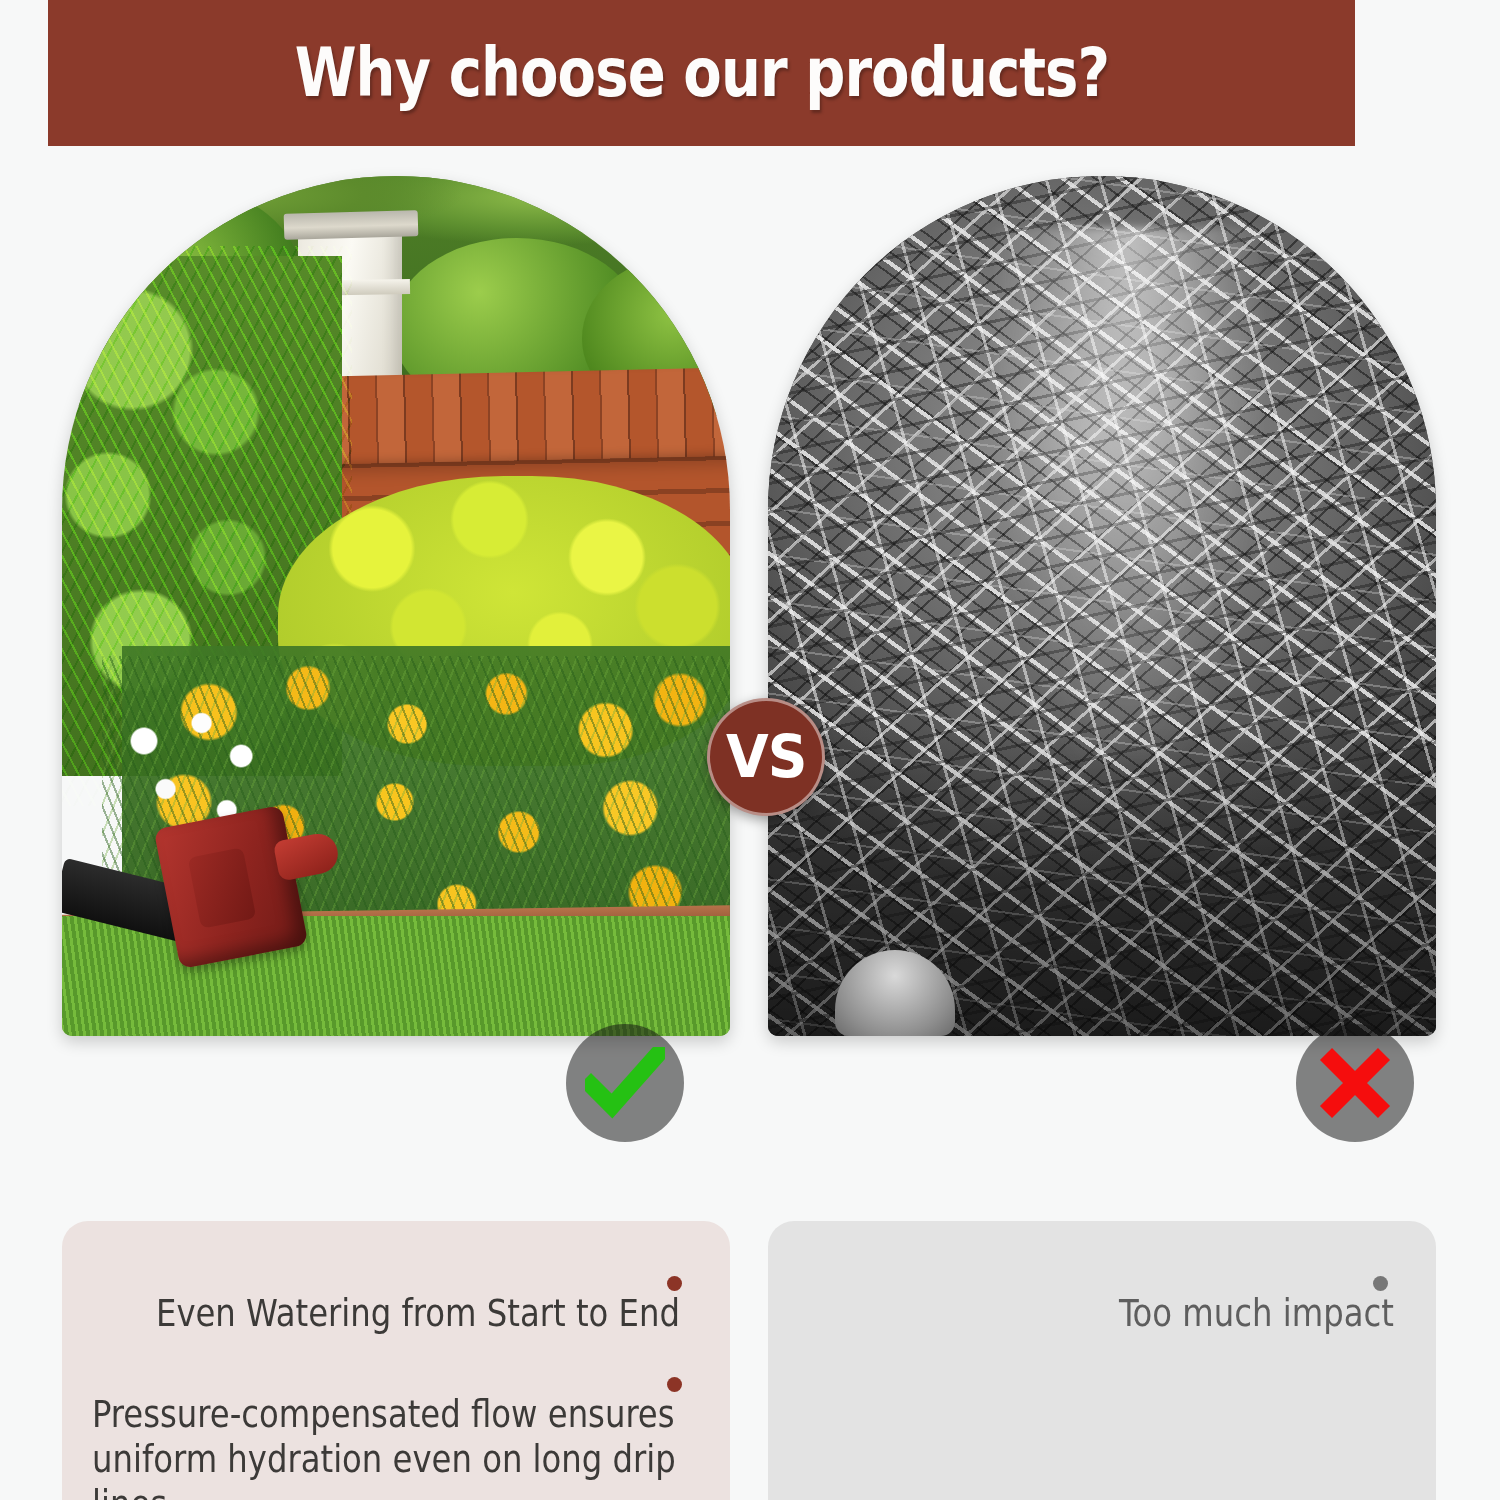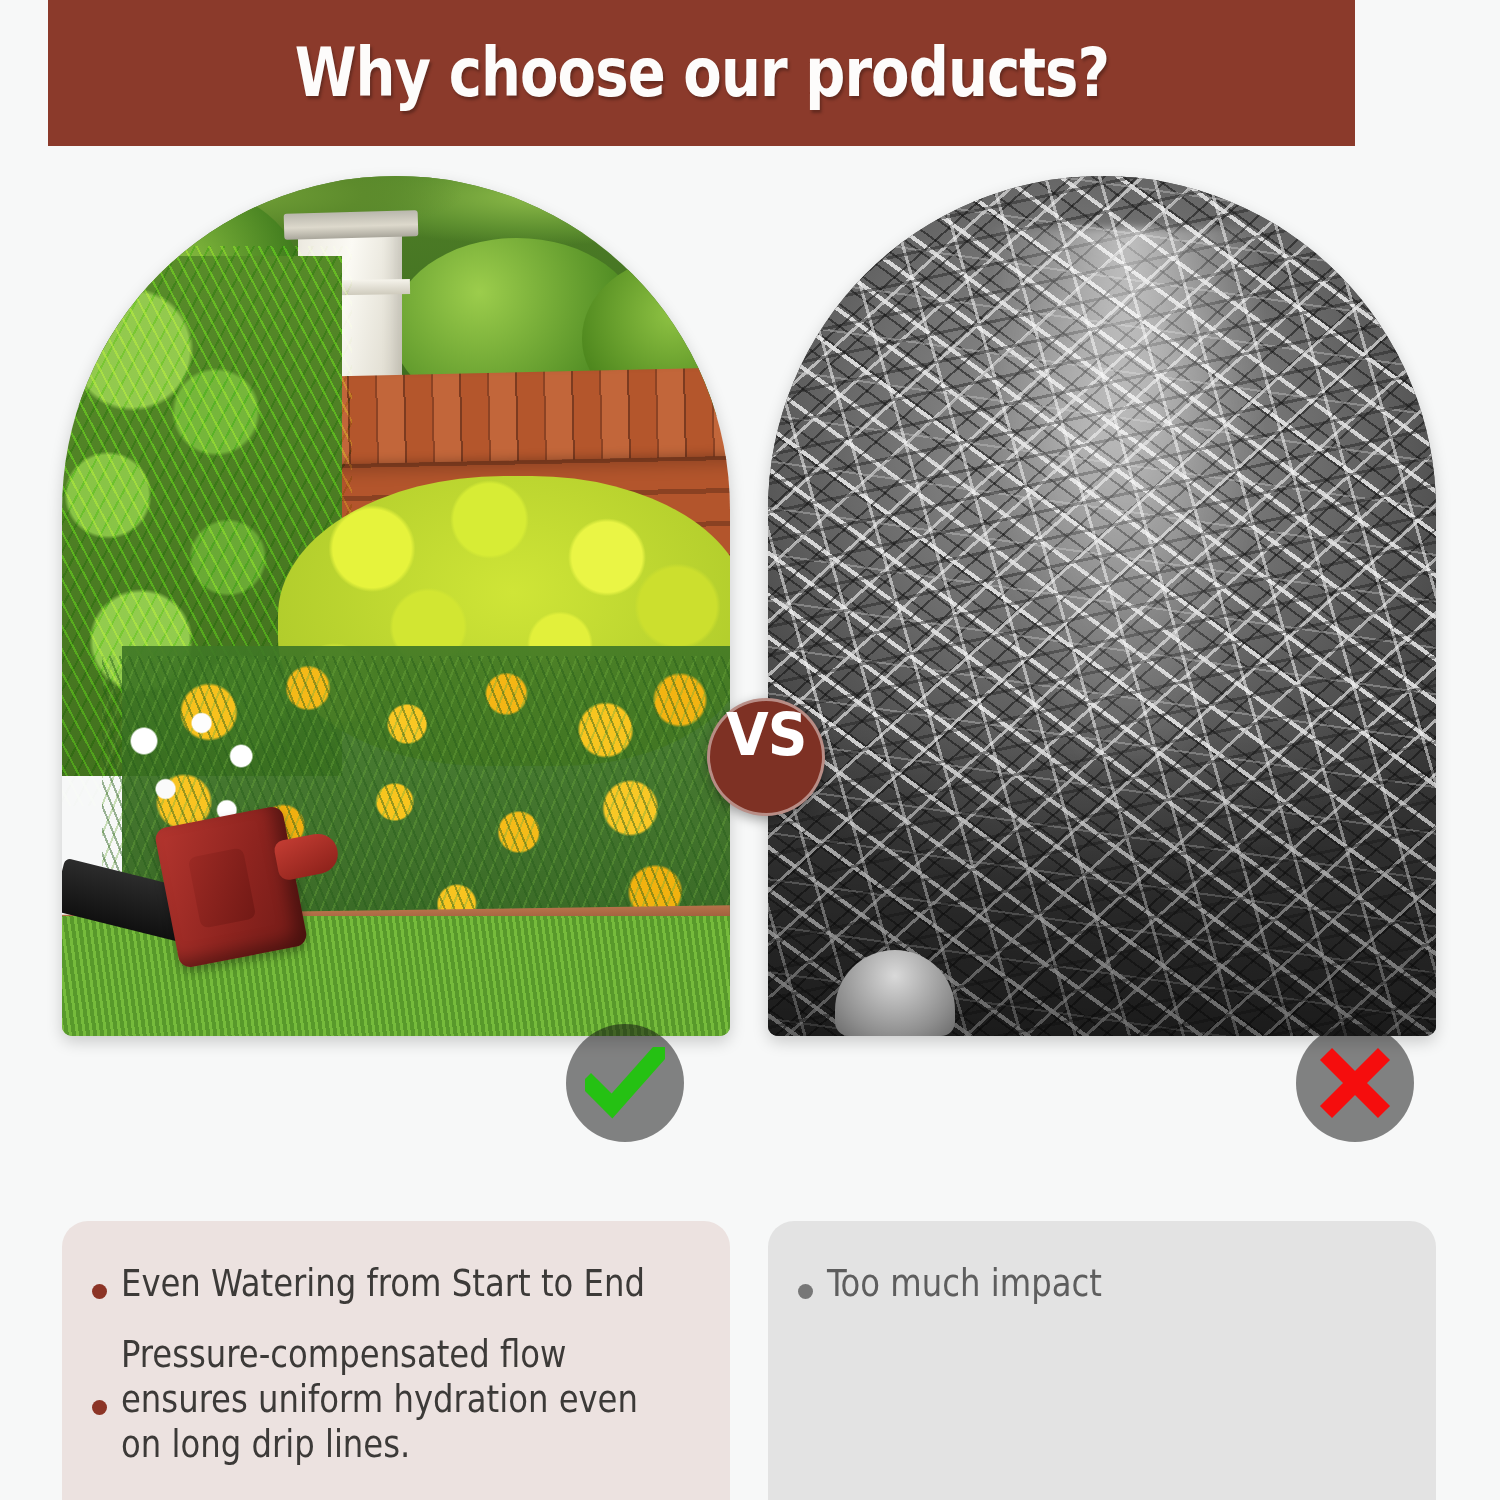--- a/index.html
+++ b/index.html
@@ -272,21 +272,21 @@
     display:flex; align-items:center; justify-content:center;
   }
   .badge-check{ left:566px; top:878px; }
   .badge-cross{ left:1296px; top:878px; }
 
   .vs-badge{
     position:absolute; left:707px; top:552px;
     width:118px; height:118px; border-radius:50%;
     background:#7e3124;
     border:3px solid rgba(255,255,255,.45);
-    display:flex; justify-content:center;
+    display:flex; align-items:center; justify-content:center;
     box-shadow:0 4px 12px rgba(0,0,0,.35);
     z-index:20;
   }
   .vs-text{
     font-family:"DejaVu Sans","Liberation Sans", sans-serif;
     font-weight:bold; font-size:58px; color:#fff; letter-spacing:-1px;
     transform:scaleX(.95);
   }
 
   
@@ -296,22 +296,23 @@
     width:668px;
     min-height:383px;
     border-radius:26px;
     padding:40px 34px 34px 30px;
   }
   .card.pro { left:62px;  background:#ece2e0; }
   .card.con { left:768px; background:#e3e3e3; }
 
   .bullet-row{
     display:flex;
-    align-items:center;
+    align-items:flex-end;
     margin-bottom:26px;
+    flex-direction:column;
   }
   .dot{
     flex:0 0 auto;
     width:15px; height:15px; border-radius:50%;
     margin-top:15px; margin-right:14px;
   }
   .card.pro .dot{ background:#8c3426; }
   .card.con .dot{ background:#777777; }
 
   .bullet-text{

